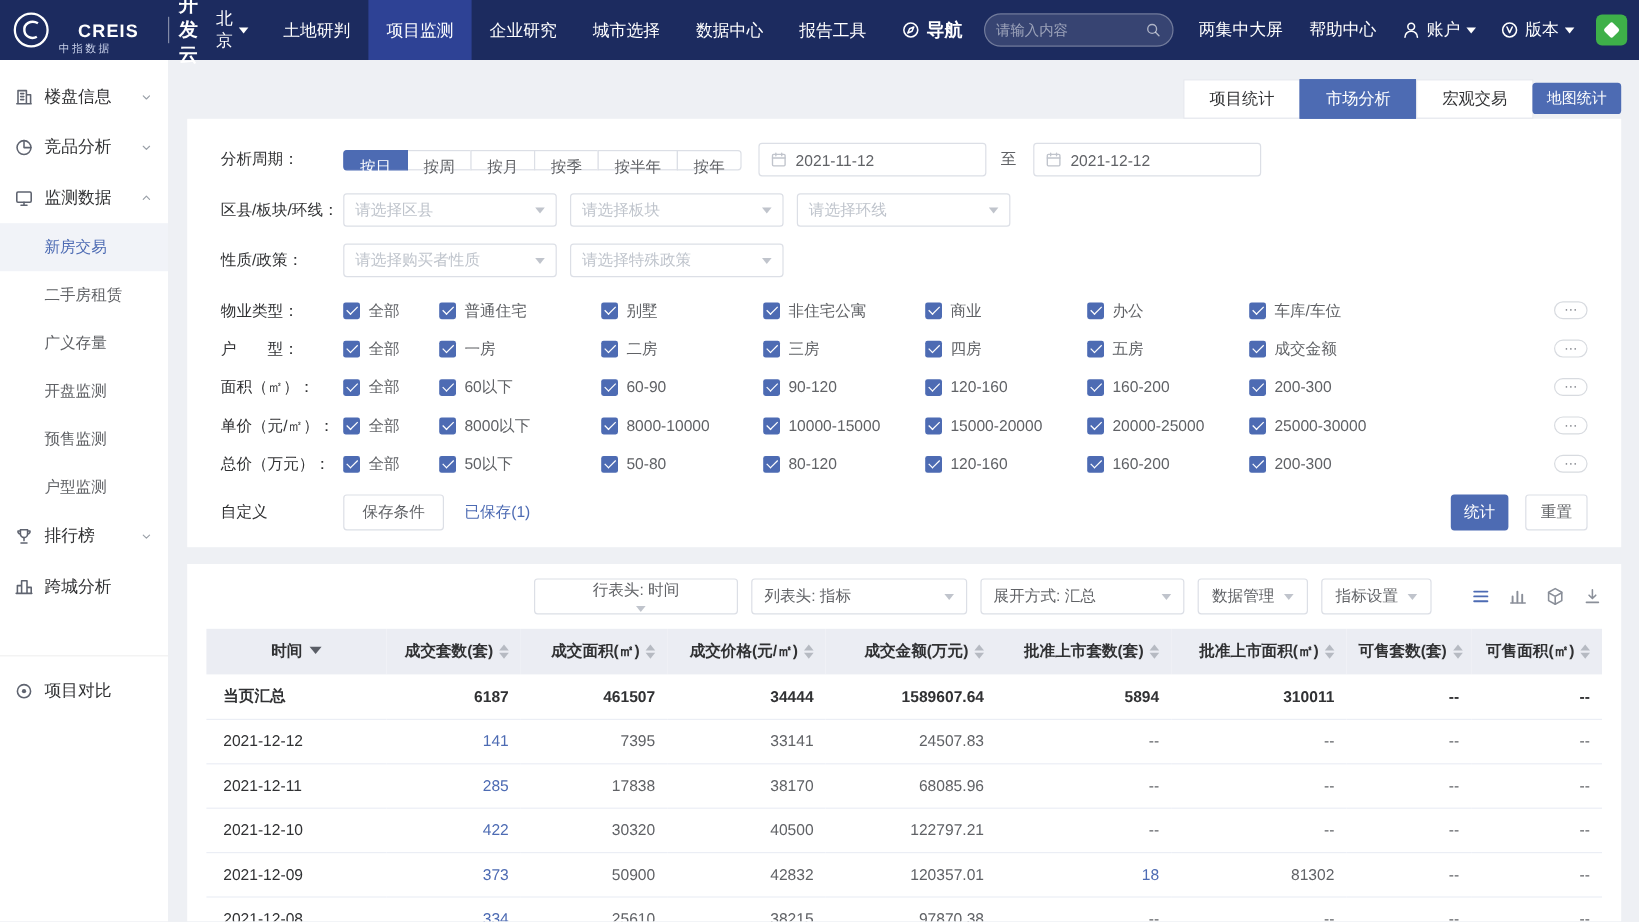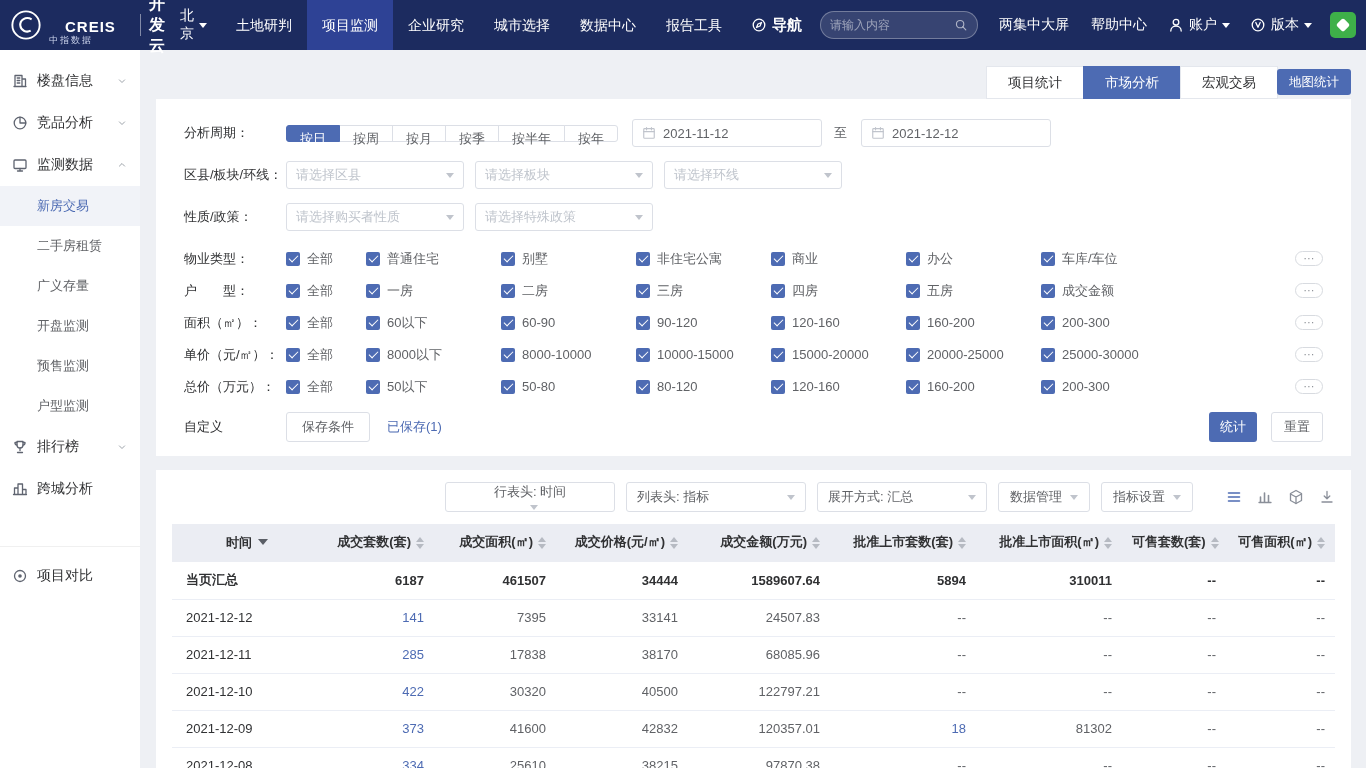--- a/index.html
+++ b/index.html
@@ -650,21 +650,21 @@
               <td>40500</td>
               <td>122797.21</td>
               <td>--</td>
               <td>--</td>
               <td>--</td>
               <td>--</td>
             </tr>
             <tr>
               <td>2021-12-09</td>
               <td><a class="cell-link">373</a></td>
-              <td>41600</td>
+              <td>50900</td>
               <td>42832</td>
               <td>120357.01</td>
               <td><a class="cell-link">18</a></td>
               <td>81302</td>
               <td>--</td>
               <td>--</td>
             </tr>
             <tr>
               <td>2021-12-08</td>
               <td><a class="cell-link">334</a></td>

